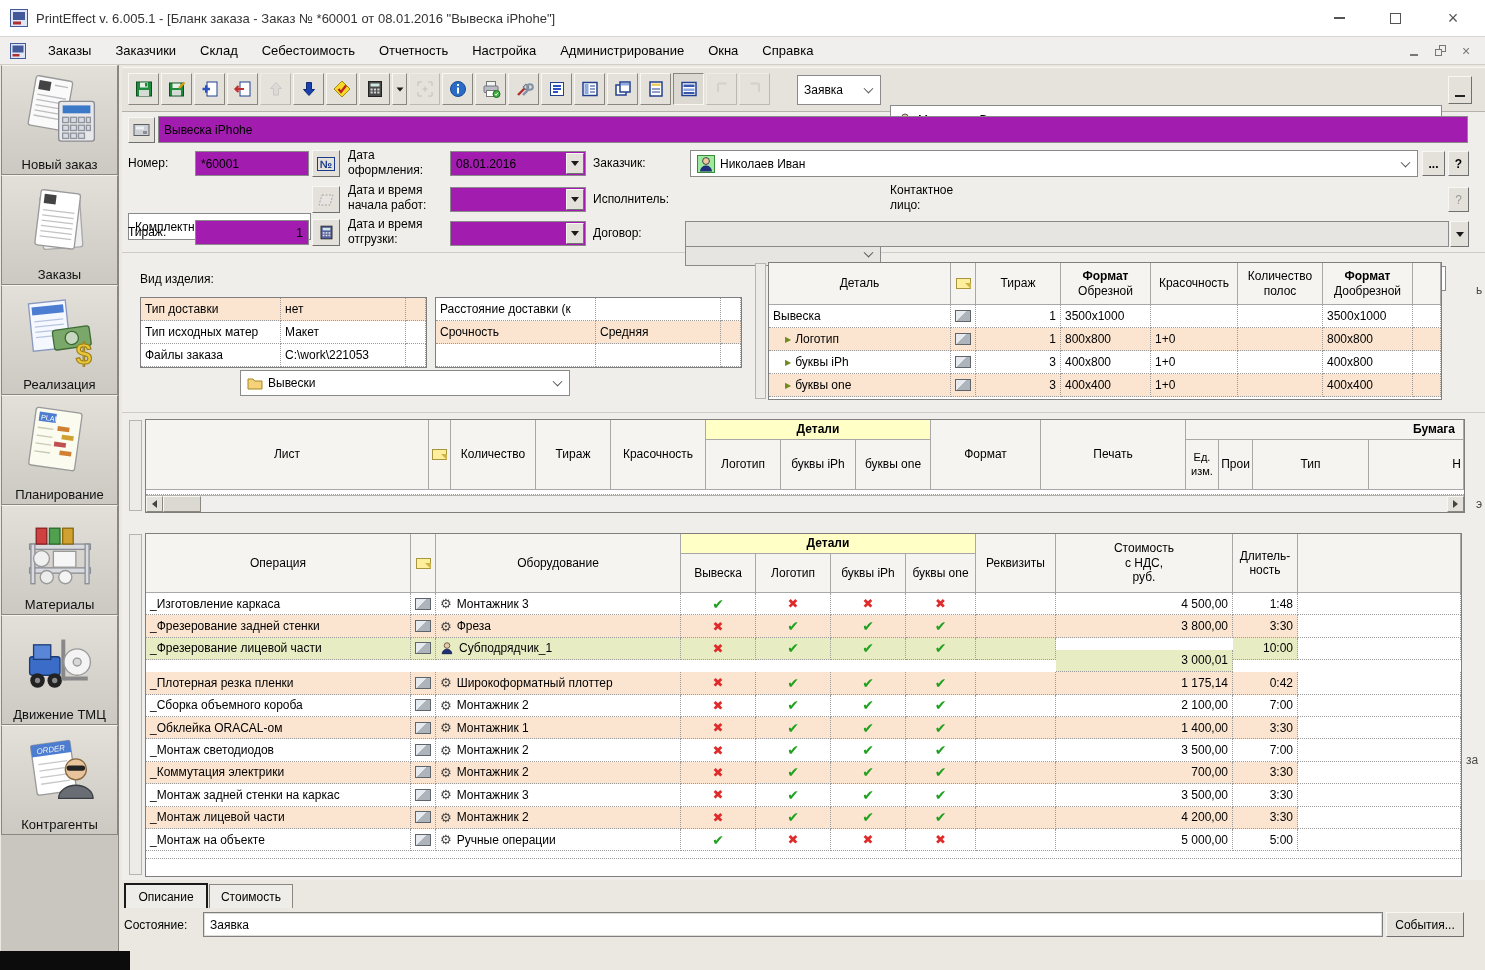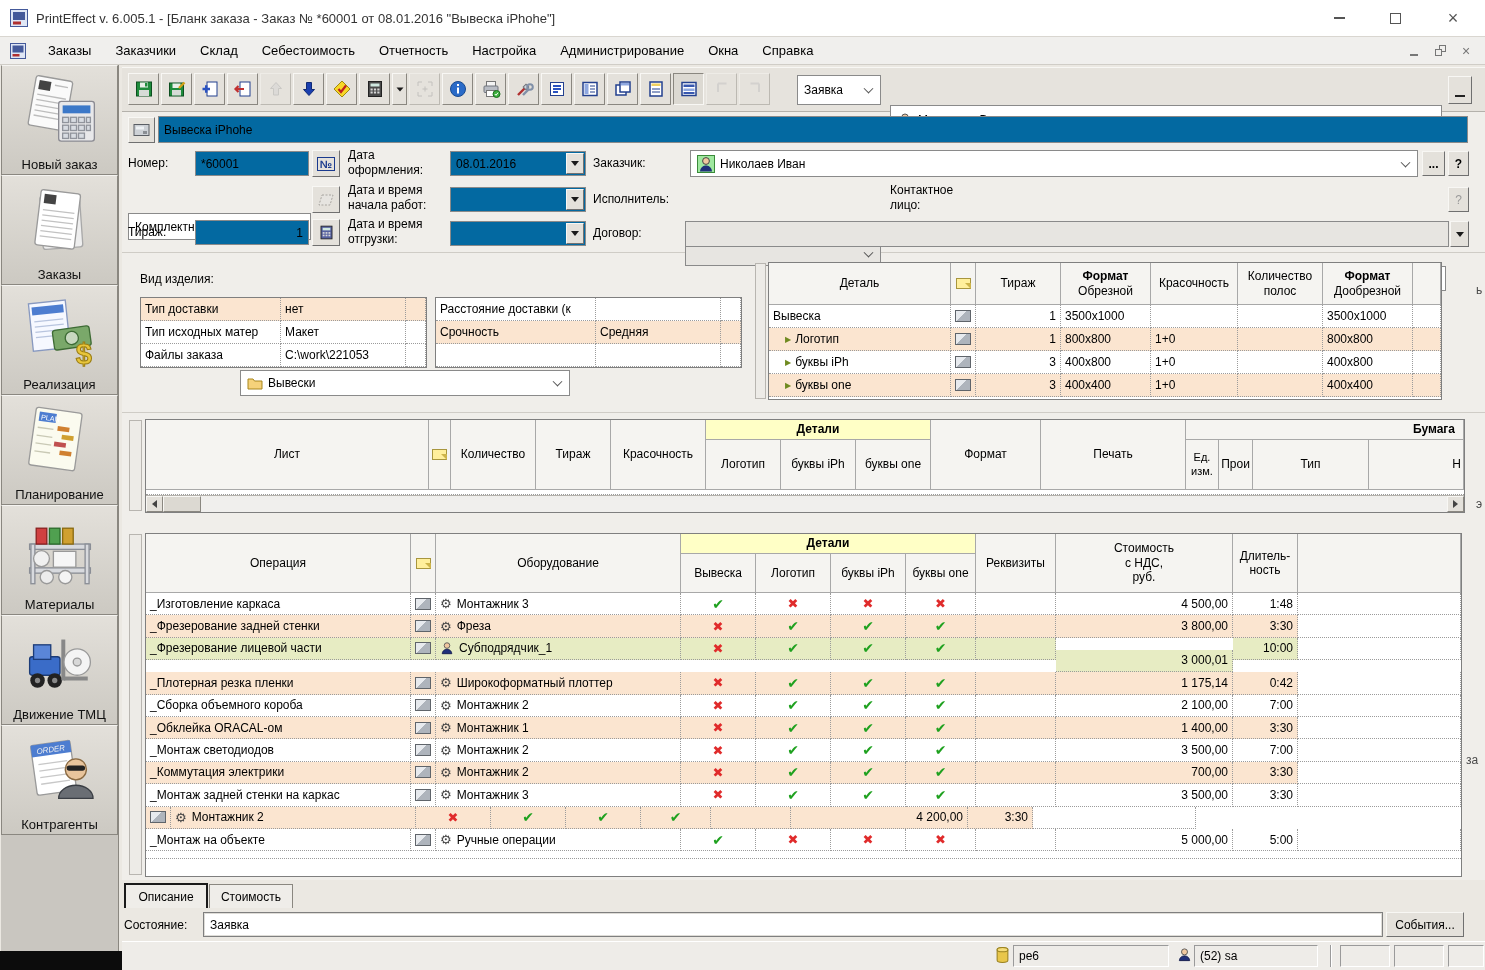--- a/index.html
+++ b/index.html
@@ -54,21 +54,21 @@
 .btn3d.disabled{color:#9a9a9a;}
 .ddbtn{width:18px;background:#e4e1db;border:1px solid;border-color:#f8f7f4 #707070 #707070 #f8f7f4;display:flex;align-items:center;justify-content:center;}
 .tri-down{width:0;height:0;border-left:4px solid transparent;border-right:4px solid transparent;border-top:5px solid #1a1a1a;}
 .tri-left{width:0;height:0;border-top:4px solid transparent;border-bottom:4px solid transparent;border-right:5px solid #444;}
 .tri-right{width:0;height:0;border-top:4px solid transparent;border-bottom:4px solid transparent;border-left:5px solid #444;}
 .uline{width:10px;height:2px;background:#222;margin-top:12px;}
 
 .panel-bg{position:absolute;left:122px;top:112px;width:1363px;height:141px;background:#f0eeea;border-bottom:1px solid #cfccc6;}
 .panel-bg2{position:absolute;left:122px;top:253px;width:1363px;height:160px;background:#f0eeea;border-bottom:1px solid #cfccc6;}
 .panel-bg3{position:absolute;left:122px;top:413px;width:1363px;height:467px;background:#f0eeea;}
-.field{background:#0369a1;border:1px solid #8a8a8a;display:flex;align-items:center;padding:0 5px;overflow:hidden;white-space:nowrap;}
+.field{background:#a21caf;border:1px solid #8a8a8a;display:flex;align-items:center;padding:0 5px;overflow:hidden;white-space:nowrap;}
 .field.disabled{background:#e7e5e1;}
 .flabel{font-size:12px;color:#000;line-height:1.25;}
 
 .tbl{background:#fff;border:1px solid #7f7f7f;overflow:hidden;}
 .hcell{background:#f5f4f1;border-right:1px solid #a8a8a8;border-bottom:1px solid #a8a8a8;display:flex;align-items:center;justify-content:center;text-align:center;font-size:12px;overflow:hidden;line-height:1.2;}
 .hcell.ylw{background:#ffffc6;}
 .hstack{flex-direction:column;gap:1px;}
 .hgroup{display:flex;flex-direction:column;}
 .cell{border-right:1px dotted #9b9b9b;border-bottom:1px dotted #9b9b9b;display:flex;align-items:center;padding:0 4px;overflow:hidden;white-space:nowrap;font-size:12px;}
 .row.peach .cell{background:#fbe5d0;}
@@ -1092,20 +1092,21 @@
           </div>
           <div class="cell ccenter" style="width: 70px; height: 22.4px;">
             <span class="mark-v">✔</span>
           </div>
           <div class="cell" style="width: 80px; height: 22.4px;"></div>
           <div class="cell num" style="width: 177px; height: 22.4px;">3 500,00</div>
           <div class="cell num" style="width: 65px; height: 22.4px;">3:30</div>
           <div class="cell wcell" style="width: 163px; height: 22.4px;"></div>
         </div>
         <div class="row peach">
+          <div class="cell" style="width: 265px; height: 22.4px;">_Монтаж лицевой части</div>
           <div class="cell ccenter" style="width: 25px; height: 22.4px;">
             <span class="rownote"></span>
           </div>
           <div class="cell" style="width: 245px; height: 22.4px;"><span class="gear">⚙</span>Монтажник 2</div>
           <div class="cell ccenter" style="width: 75px; height: 22.4px;">
             <span class="mark-x">✖</span>
           </div>
           <div class="cell ccenter" style="width: 75px; height: 22.4px;">
             <span class="mark-v">✔</span>
           </div>
@@ -1155,41 +1156,17 @@
     </div>
 
   <span class="flabel abs" style="left:124px;top:918px;">Состояние:</span>
   <div class="statefield" style="left:203px;top:912px;width:1180px;height:25px;">
       <span>Заявка</span>
     </div>
   <div class="btn3d abs" style="left:1386px;top:912px;width:78px;height:25px;">
       <span>События...</span>
     </div>
 
-  <div class="statusbar">
-    <span class="abs" style="left:873px;top:4px;">
-      <svg width="15" height="18" viewBox="0 0 14 16">
-          <path d="M2 3 a5 2 0 0 1 10 0 V13 a5 2 0 0 1 -10 0 Z" fill="#e8c64a" stroke="#9a8220"></path>
-          <ellipse cx="7" cy="3" rx="5" ry="2" fill="#f5dd7a" stroke="#9a8220"></ellipse>
-        </svg>
-    </span>
-    <div class="sfield" style="left:891px;top:3px;width:156px;">
-        <span>ре6</span>
-      </div>
-    <span class="abs" style="left:1055px;top:5px;">
-      <svg width="15" height="15" viewBox="0 0 16 16">
-          <circle cx="8" cy="5.2" r="3.2" fill="#f0c8a0" stroke="#555"></circle>
-          <path d="M2.5 14.5 C3 10.5 6 9.5 8 9.5 C10 9.5 13 10.5 13.5 14.5 Z" fill="#20307a" stroke="#10184a"></path>
-        </svg>
-    </span>
-    <div class="sfield" style="left:1072px;top:3px;width:124px;">
-        <span>(52) sa</span>
-      </div>
-    <span class="sdivider" style="left:1208px;top:3px;"></span>
-    <span class="sbox" style="left:1218px;top:3px;width:50px;"></span>
-    <span class="sbox" style="left:1272px;top:3px;width:50px;"></span>
-    <span class="sbox" style="left:1326px;top:3px;width:36px;"></span>
-  </div>
 
   <span class="artifact" style="left:1476px;top:283px;">ь</span>
   <span class="artifact" style="left:1476px;top:497px;">э</span>
   <span class="artifact" style="left:1466px;top:753px;">за</span>
 </div>
 
 </body></html>

